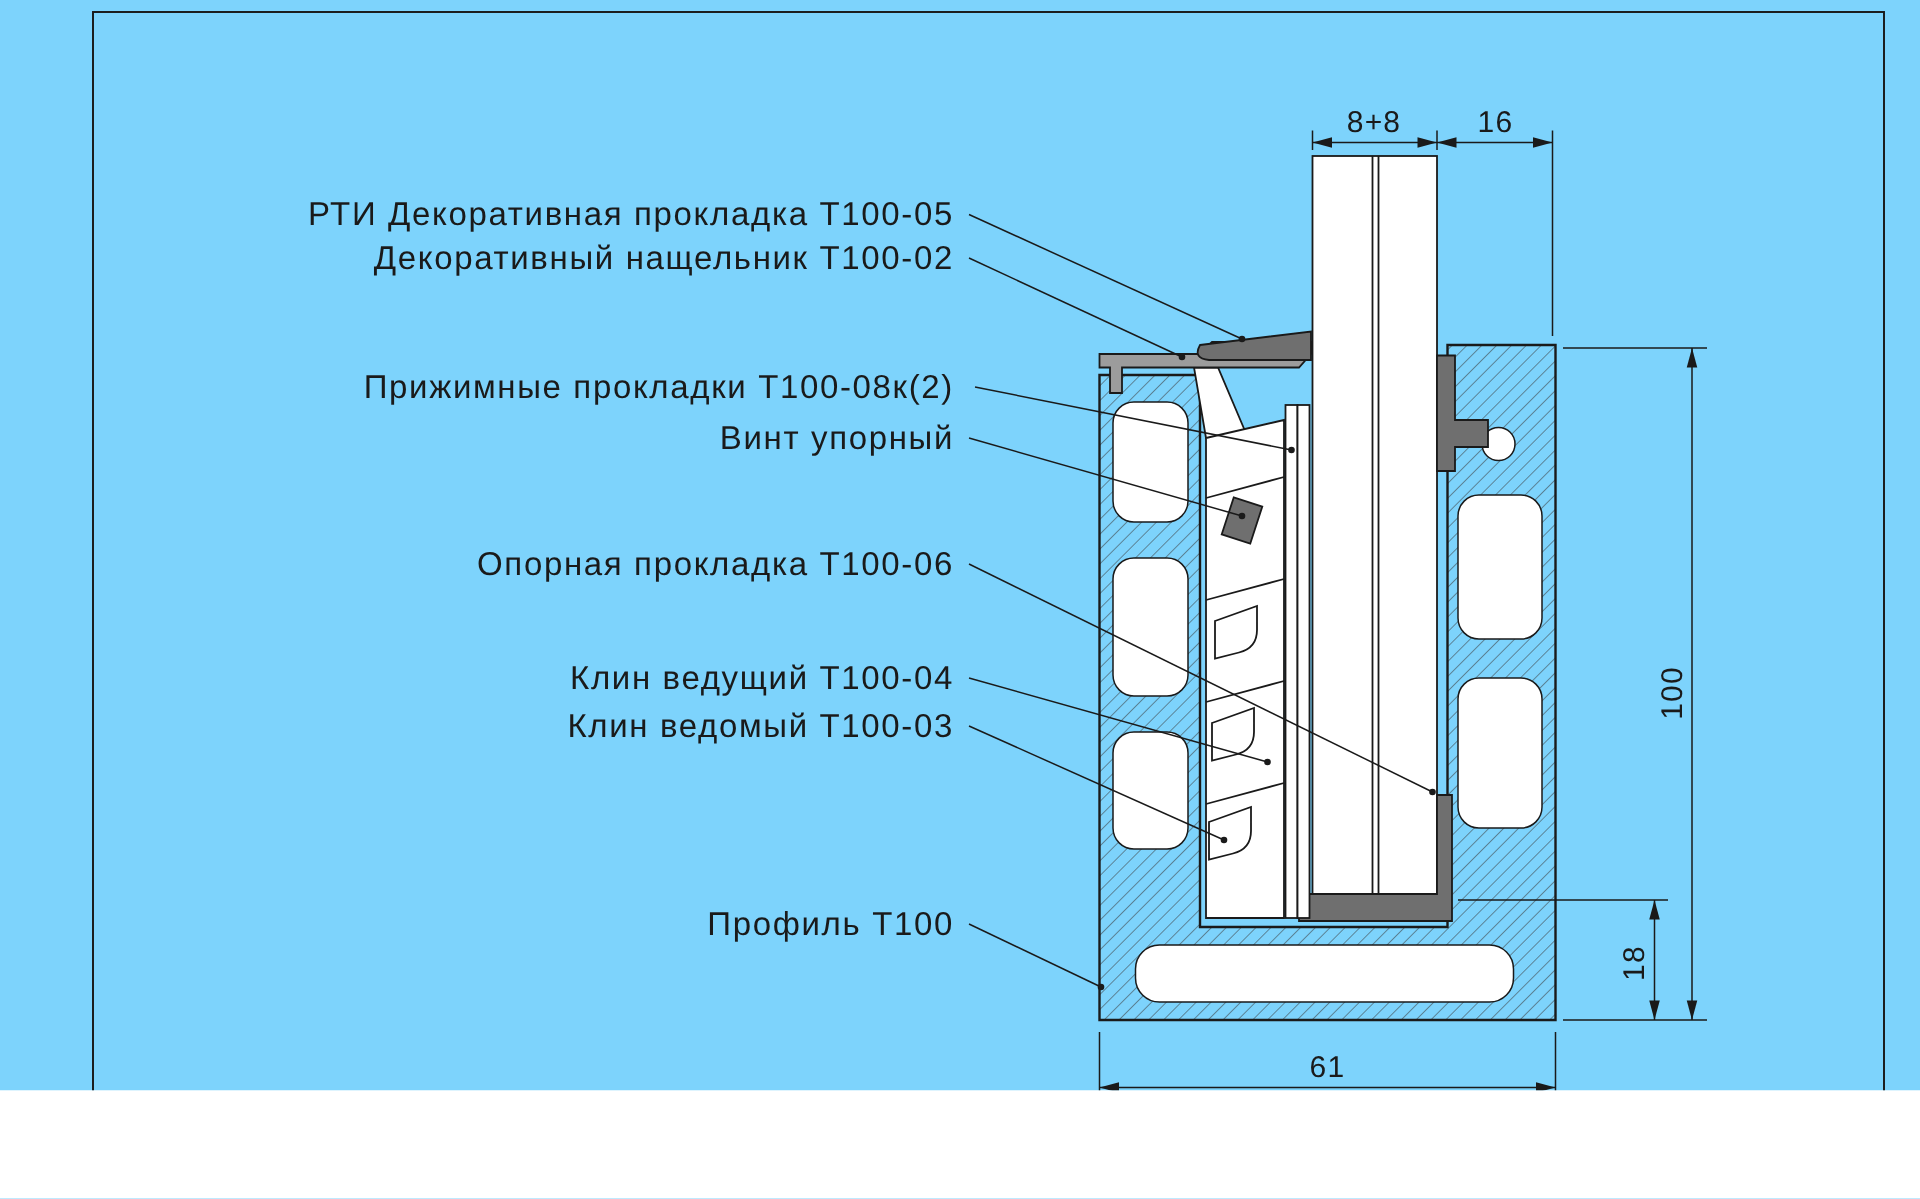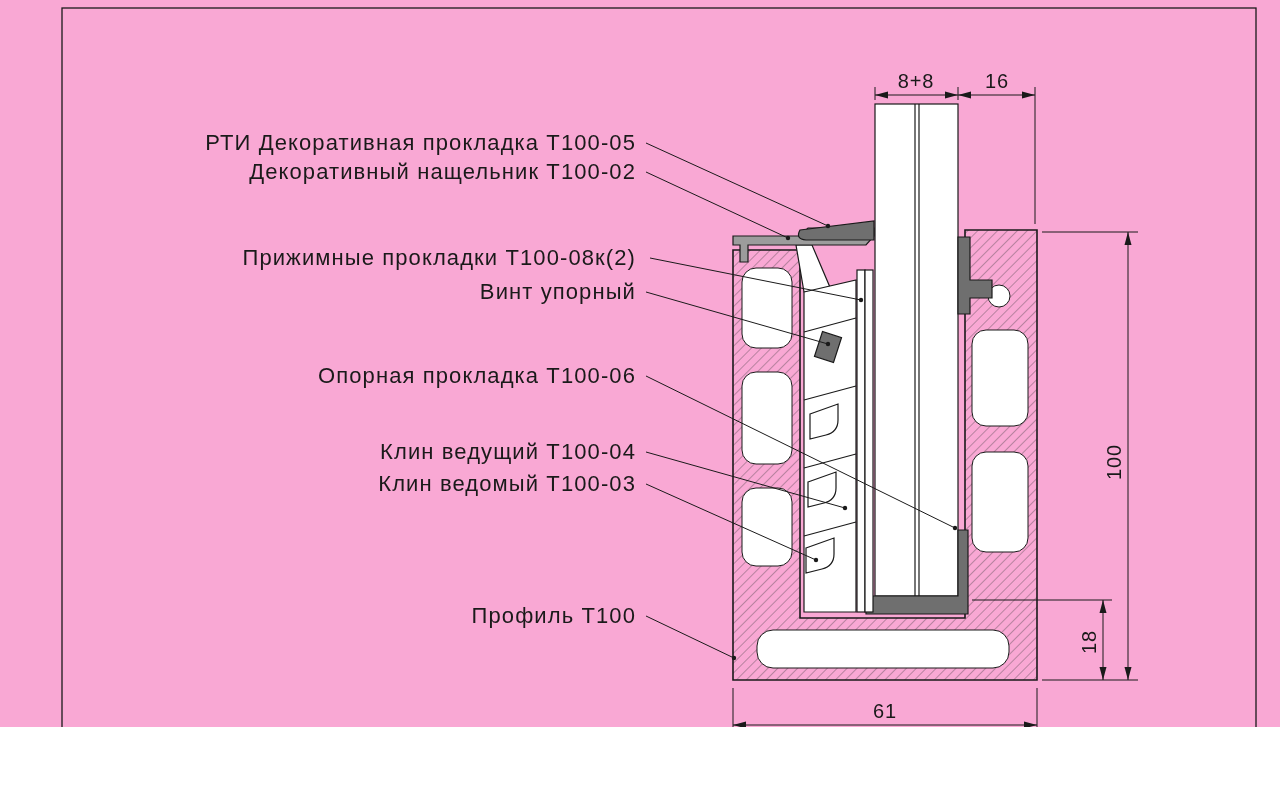--- a/index.html
+++ b/index.html
@@ -1,16 +1,16 @@
 <!DOCTYPE html>
 <html><head>
 <meta charset="utf-8">
 <style>
   html,body{margin:0;padding:0;background:#ffffff;}
-  .page{position:relative;width:1280px;height:727px;background:#f9a8d4;
+  .page{position:relative;width:1280px;height:727px;background:#7dd3fc;
         font-family:"Liberation Sans",sans-serif;overflow:hidden;}
   svg{display:block;}
   .void{fill:#ffffff;stroke:#1a1a1a;stroke-width:1;}
   .ln{stroke:#1a1a1a;stroke-width:1.2;fill:none;}
   .thick{stroke:#1a1a1a;stroke-width:1.6;}
   .dln{stroke:#1a1a1a;stroke-width:1;fill:none;}
   .ldr{stroke:#1a1a1a;stroke-width:1;fill:none;}
   .arr{fill:#1a1a1a;stroke:none;}
   .dot{fill:#1a1a1a;stroke:none;}
   .lbl{font-size:22px;letter-spacing:1.1px;fill:#1a1a1a;}

